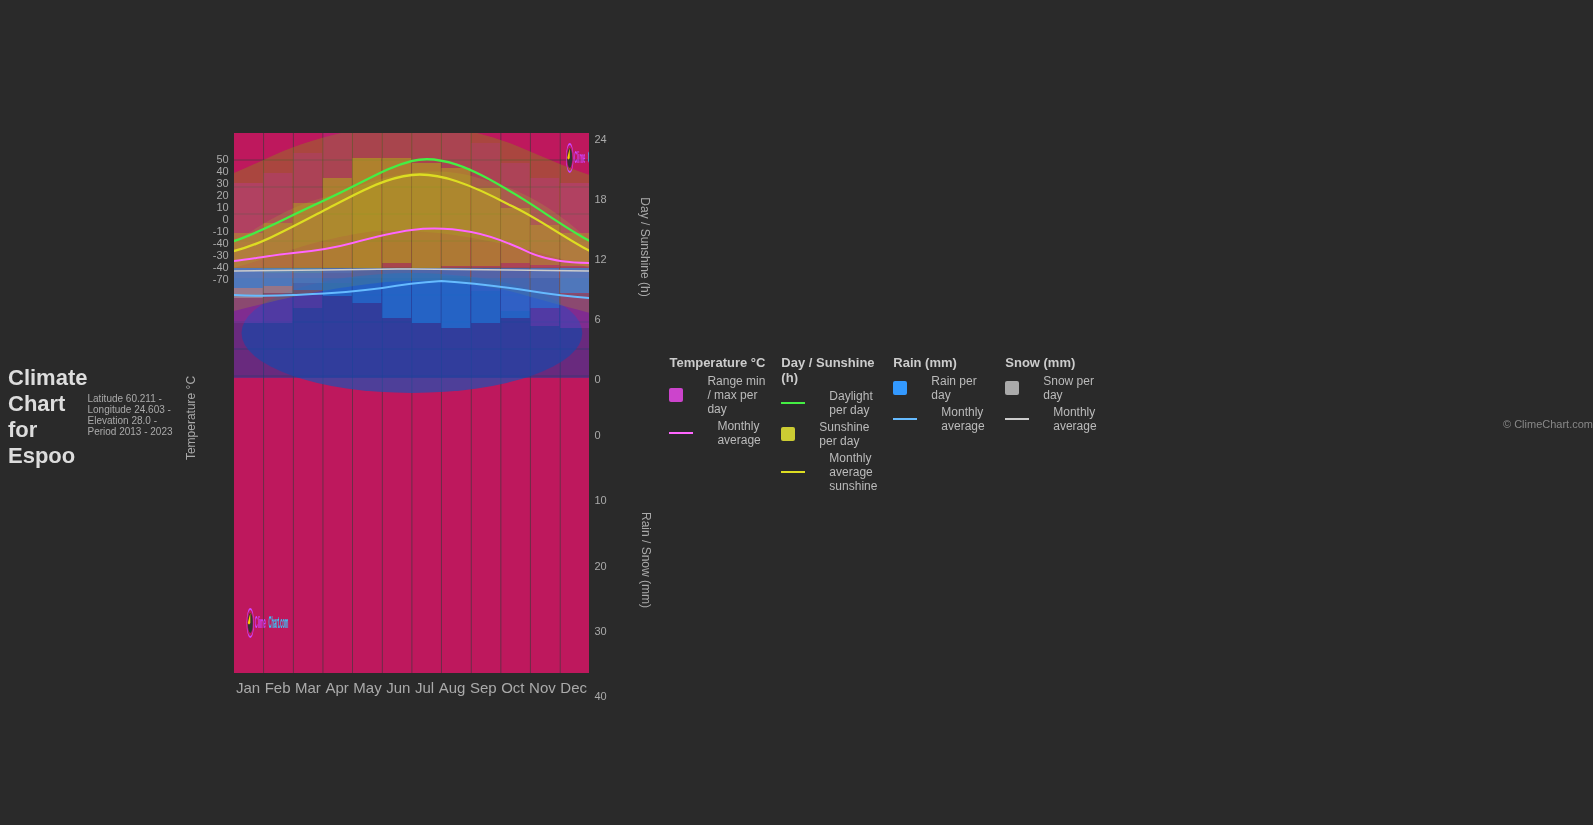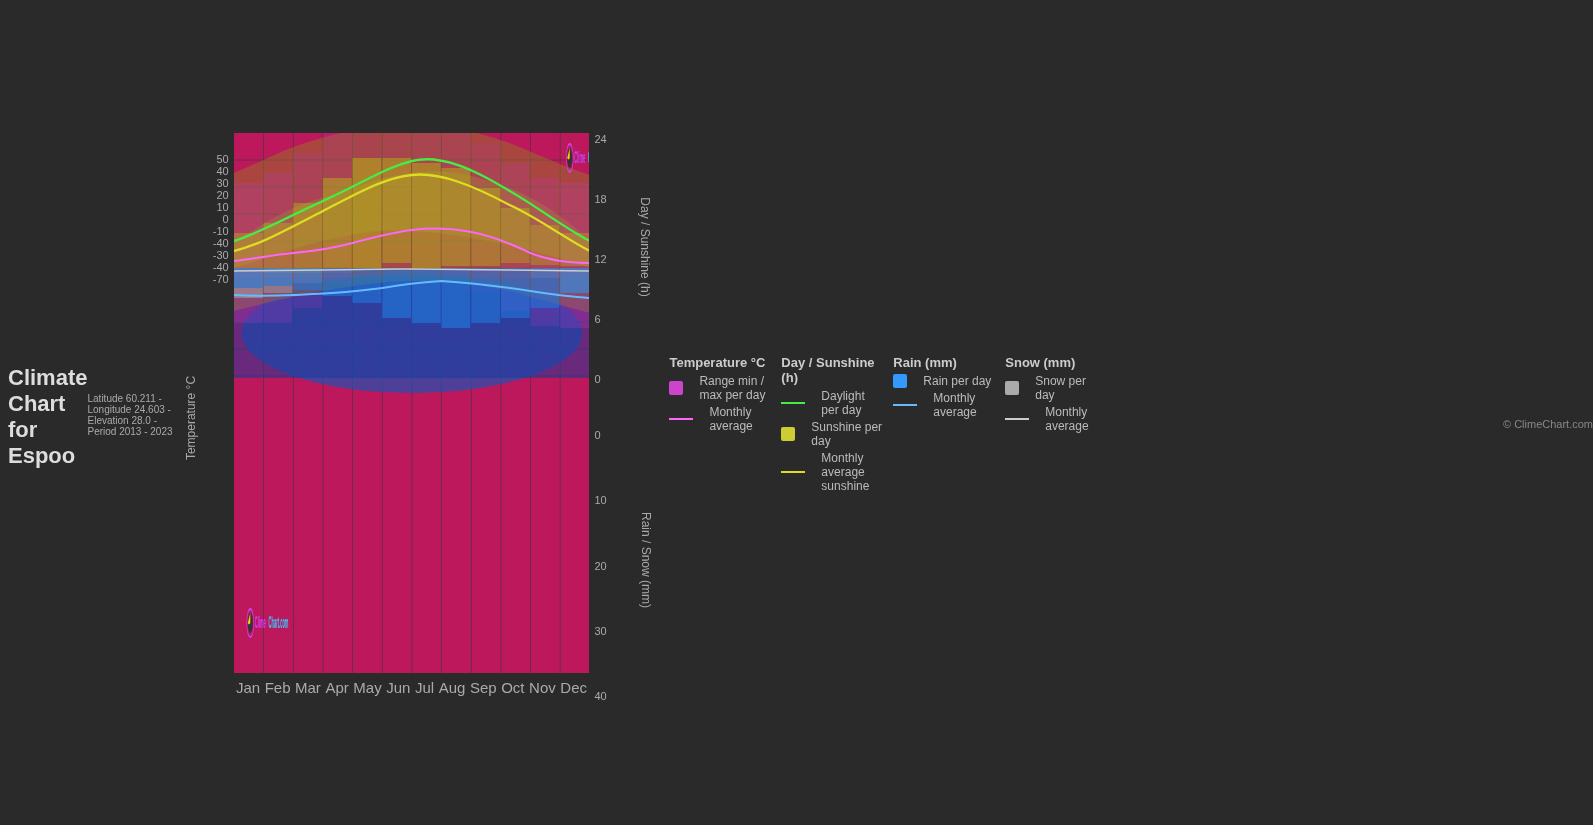--- a/index.html
+++ b/index.html
@@ -89,21 +89,21 @@
     }
     .legend-section-title {
       font-size: 13px;
       color: #ccc;
       font-weight: bold;
       margin-bottom: 4px;
     }
     .legend-item {
       display: flex;
       align-items: center;
-      gap: 16px;
+      gap: 24px;
       font-size: 12px;
       color: #bbb;
       margin-bottom: 3px;
     }
     .legend-swatch-rect {
       width: 14px;
       height: 14px;
       border-radius: 2px;
       flex-shrink: 0;
     }

